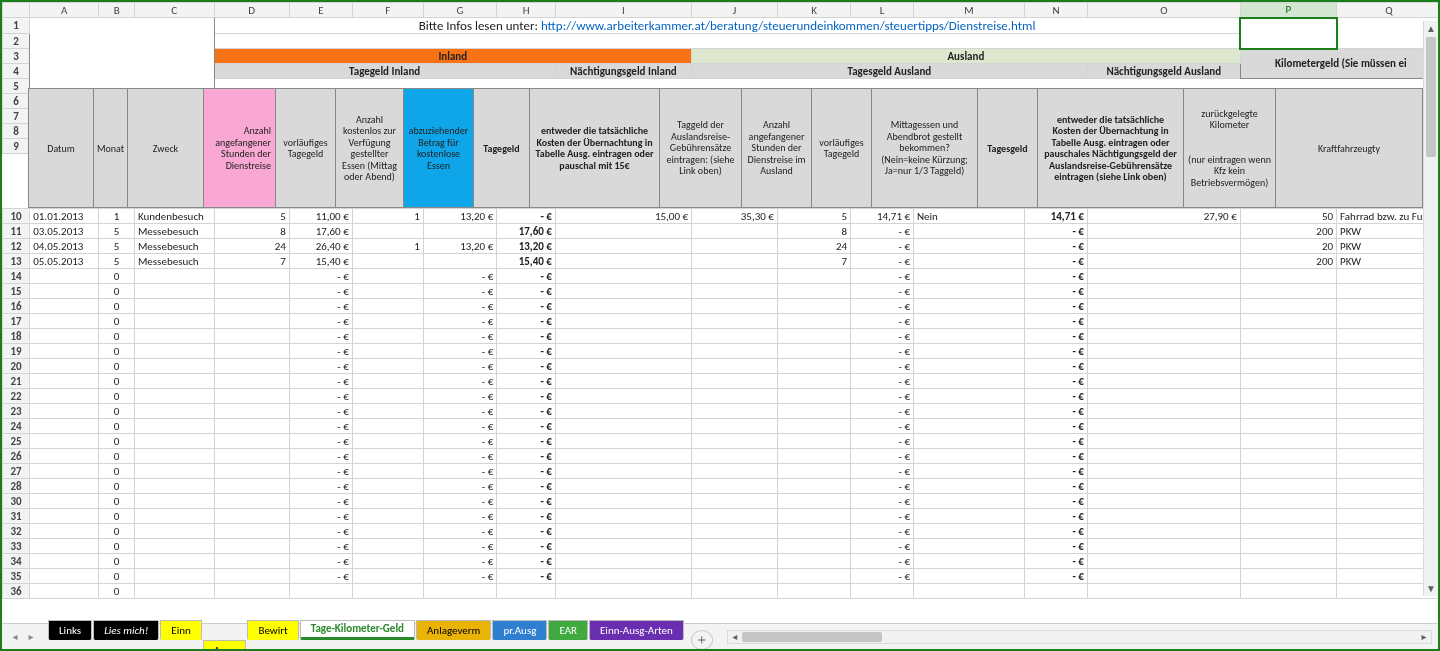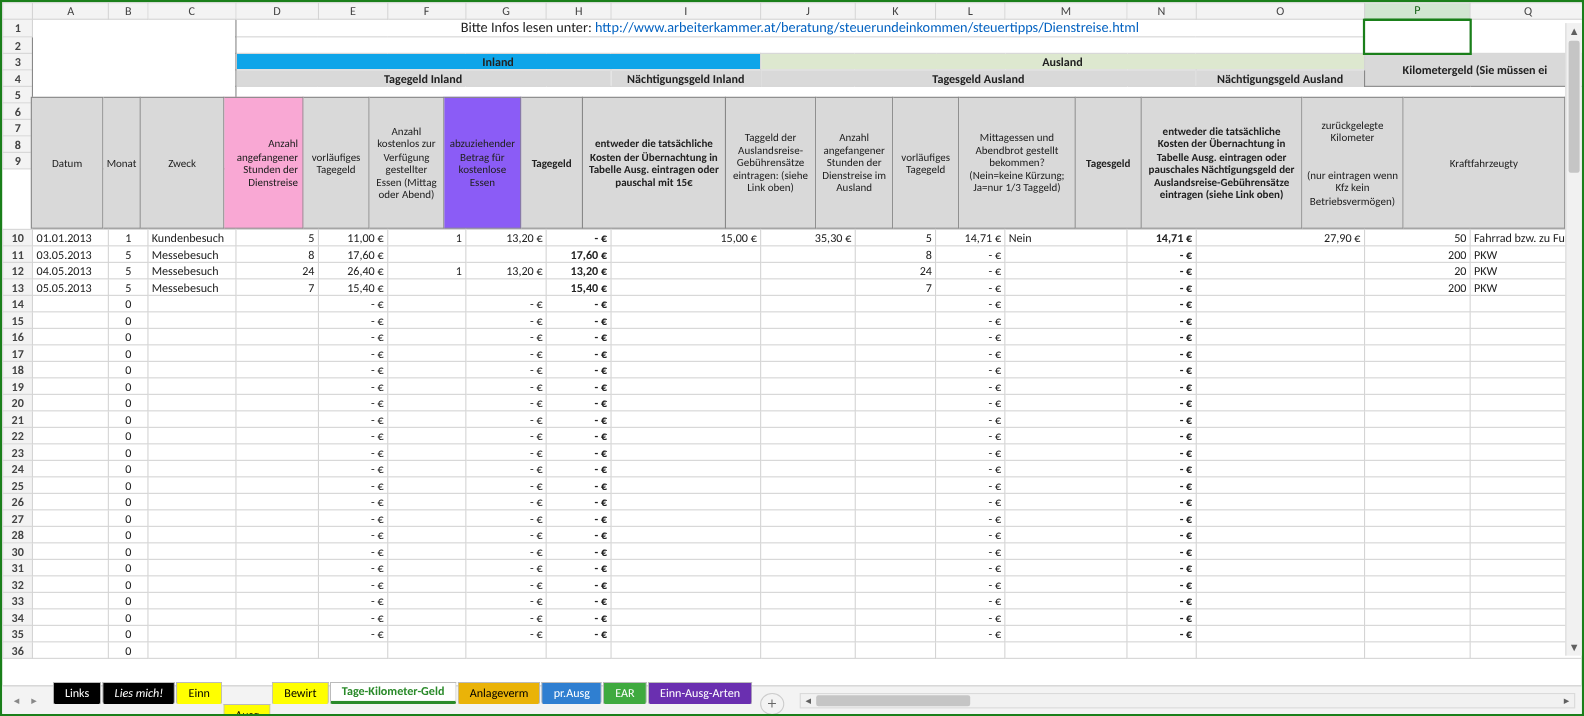--- a/index.html
+++ b/index.html
@@ -8,21 +8,21 @@
   .grid-area { position:absolute; top:0; left:0; right:0; bottom:26px; overflow:hidden; }
   table.sheet { border-collapse:collapse; table-layout:fixed; width:1440px; }
   table.sheet td, table.sheet th { border:1px solid #d4d4d4; padding:0 3px; height:15px; overflow:hidden; white-space:nowrap; text-overflow:clip; vertical-align:middle; }
   .colhdr { background:#f3f3f3; text-align:center; color:#444; font-weight:normal; height:19px; border-top:1px solid #bbb; border-bottom:1px solid #bbb; }
   .colhdr.sel { background:#d2e6d2; color:#166316; border-bottom:2px solid #1a7f1a; }
   .rowhdr { background:#f3f3f3; text-align:center; color:#444; width:26px; }
   .corner { background:#f3f3f3; }
   .info-row td { background:#fff; text-align:center; font-size:13px; height:22px; }
   .info-row a { color:#0563c1; }
   .grouphdr td { text-align:center; font-weight:bold; font-size:11px; }
-  .blue { background:#0ea5e9; border:1px solid #888; }
+  .blue { background:#f97316; border:1px solid #888; }
   .green { background:#dde8cf; border:1px solid #888; }
   .section td { background:#d9d9d9; text-align:center; font-weight:bold; font-size:11px; border:1px solid #888; }
   .data td { font-size:11px; height:14px; }
   .r { text-align:right; }
   .c { text-align:center; }
   .sel-cell { outline:2px solid #1a7f1a; outline-offset:-1px; background:#fff; }
   .namebox-row td { height:16px; }
 
   
   col.cR { width:26px; }
@@ -159,21 +159,21 @@
     </tbody>
       </table>
 
     <div style="position:absolute; left:26px; top:86px; right:15px; height:120px; display:flex;">
       <div style="width:66px;background:#d9d9d9;border:1px solid #888;display:flex;align-items:center;justify-content:center;font-size:10px">Datum</div>
       <div style="width:34px;background:#d9d9d9;border:1px solid #888;border-left:none;display:flex;align-items:center;justify-content:center;font-size:10px">Monat</div>
       <div style="width:76px;background:#d9d9d9;border:1px solid #888;border-left:none;display:flex;align-items:center;justify-content:center;font-size:10px">Zweck</div>
       <div style="width:72px;background:#f9a8d4;border:1px solid #888;border-left:none;display:flex;align-items:center;justify-content:center;font-size:10px;text-align:right;padding:4px;white-space:normal;line-height:1.15">Anzahl angefangener Stunden der Dienstreise</div>
       <div style="width:60px;background:#d9d9d9;border:1px solid #888;border-left:none;display:flex;align-items:center;justify-content:center;font-size:10px;text-align:center;padding:4px;white-space:normal;line-height:1.15">vorläufiges Tagegeld</div>
       <div style="width:68px;background:#d9d9d9;border:1px solid #888;border-left:none;display:flex;align-items:center;justify-content:center;font-size:10px;text-align:center;padding:4px;white-space:normal;line-height:1.15">Anzahl kostenlos zur Verfügung gestellter Essen (Mittag oder Abend)</div>
-      <div style="width:70px;background:#8b5cf6;border:1px solid #888;border-left:none;display:flex;align-items:center;justify-content:center;font-size:10px;text-align:center;padding:4px;white-space:normal;line-height:1.15">abzuziehender Betrag für kostenlose Essen</div>
+      <div style="width:70px;background:#0ea5e9;border:1px solid #888;border-left:none;display:flex;align-items:center;justify-content:center;font-size:10px;text-align:center;padding:4px;white-space:normal;line-height:1.15">abzuziehender Betrag für kostenlose Essen</div>
       <div style="width:56px;background:#d9d9d9;border:1px solid #888;border-left:none;display:flex;align-items:center;justify-content:center;font-size:10px;font-weight:bold">Tagegeld</div>
       <div style="width:130px;background:#d9d9d9;border:1px solid #888;border-left:none;display:flex;align-items:center;justify-content:center;font-size:10px;text-align:center;padding:4px;white-space:normal;line-height:1.15;font-weight:bold">entweder die tatsächliche Kosten der Übernachtung in Tabelle Ausg. eintragen oder pauschal mit 15€</div>
       <div style="width:82px;background:#d9d9d9;border:1px solid #888;border-left:none;display:flex;align-items:center;justify-content:center;font-size:10px;text-align:center;padding:4px;white-space:normal;line-height:1.15">Taggeld der Auslandsreise-Gebührensätze eintragen: (siehe Link oben)</div>
       <div style="width:70px;background:#d9d9d9;border:1px solid #888;border-left:none;display:flex;align-items:center;justify-content:center;font-size:10px;text-align:center;padding:4px;white-space:normal;line-height:1.15">Anzahl angefangener Stunden der Dienstreise im Ausland</div>
       <div style="width:60px;background:#d9d9d9;border:1px solid #888;border-left:none;display:flex;align-items:center;justify-content:center;font-size:10px;text-align:center;padding:4px;white-space:normal;line-height:1.15">vorläufiges Tagegeld</div>
       <div style="width:106px;background:#d9d9d9;border:1px solid #888;border-left:none;display:flex;align-items:center;justify-content:center;font-size:10px;text-align:center;padding:4px;white-space:normal;line-height:1.15">Mittagessen und Abendbrot gestellt bekommen? (Nein=keine Kürzung; Ja=nur 1/3 Taggeld)</div>
       <div style="width:60px;background:#d9d9d9;border:1px solid #888;border-left:none;display:flex;align-items:center;justify-content:center;font-size:10px;font-weight:bold">Tagesgeld</div>
       <div style="width:146px;background:#d9d9d9;border:1px solid #888;border-left:none;display:flex;align-items:center;justify-content:center;font-size:10px;text-align:center;padding:4px;white-space:normal;line-height:1.15;font-weight:bold">entweder die tatsächliche Kosten der Übernachtung in Tabelle Ausg. eintragen oder pauschales Nächtigungsgeld der Auslandsreise-Gebührensätze eintragen (siehe Link oben)</div>
       <div style="width:92px;background:#d9d9d9;border:1px solid #888;border-left:none;display:flex;flex-direction:column;align-items:center;justify-content:center;font-size:10px;text-align:center;padding:4px;white-space:normal;line-height:1.15">
         <span>zurückgelegte Kilometer</span>

